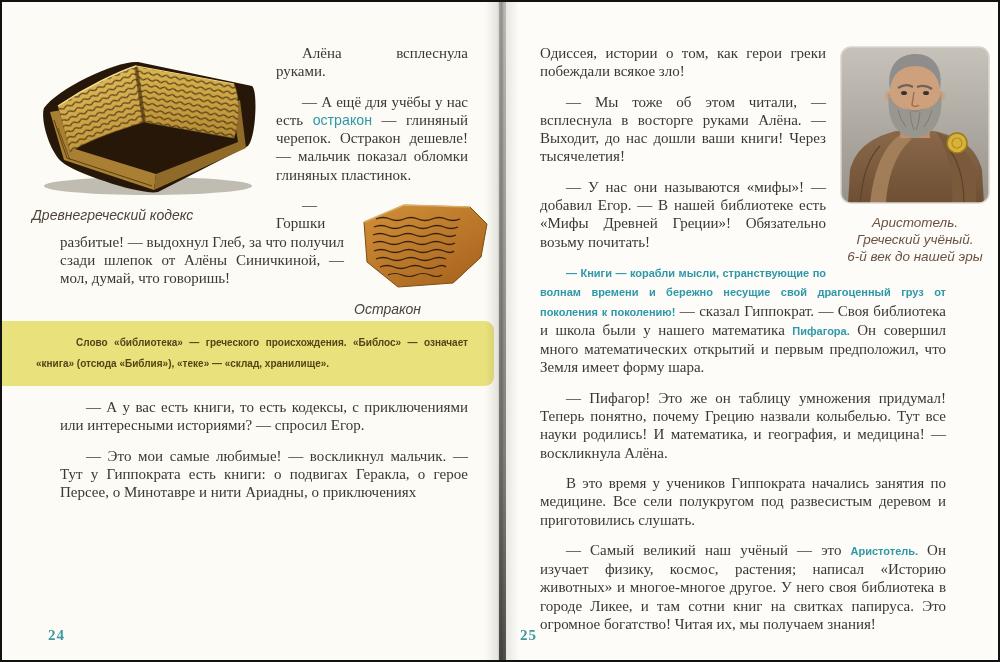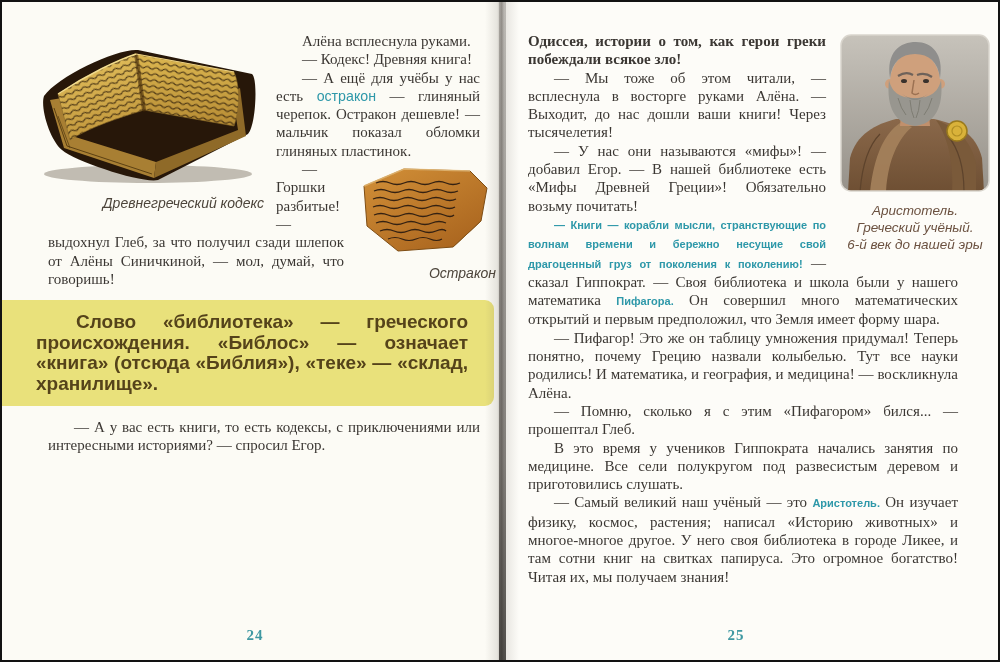--- a/index.html
+++ b/index.html
@@ -9,43 +9,43 @@
   .page{position:relative;width:50%;height:100%;box-sizing:border-box;overflow:hidden;}
   .page-left{background:#fcfbf5;padding:30px 20px 0 46px;}
   .page-right{background:#fdfcf8;padding:30px 40px 0 28px;}
   .gutter{position:absolute;left:483px;top:0;bottom:0;width:34px;pointer-events:none;z-index:5;
           background:linear-gradient(to right, rgba(0,0,0,0) 0%, rgba(95,88,80,.14) 36%,
           rgba(70,62,55,.42) 49%, rgba(120,112,104,.18) 56%, rgba(0,0,0,0) 100%);}
   .gutter-core{position:absolute;left:497px;top:0;bottom:0;width:7px;pointer-events:none;z-index:6;
           background:linear-gradient(to bottom, rgba(60,55,50,.25), rgba(45,40,36,.55) 70%, rgba(30,27,24,.75));}
 
   
-  .flow p{margin:0;font-size:15px;line-height:18.3px;color:var(--text,#3b3733);
+  .flow p{margin:12px;font-size:15px;line-height:18.3px;color:var(--text,#3b3733);
           text-align:justify;text-indent:26px;}
-  .flow p.ni{text-indent:0;font-weight:bold;}
+  .flow p.ni{text-indent:0;}
   .ac {font-family:"Liberation Sans", sans-serif;color:var(--accent,#2e98a9);font-size:14.2px;}
   .acb{font-family:"Liberation Sans", sans-serif;color:var(--accent,#2e98a9);font-size:11px;font-weight:bold;}
 
   
   figure{margin:0;}
   .fig-codex{float:left;width:232px;margin:2px 12px 4px -16px;text-align:center;}
   .fig-ostracon{float:right;width:142px;margin:4px -16px 4px 10px;text-align:center;}
   .fig-aristotle{float:right;width:150px;margin:2px -32px 4px 14px;text-align:center;}
   .fig-cap{font-family:"Liberation Sans", sans-serif;font-style:italic;font-size:14px;
-           color:var(--caption,#4c443a);margin-top:5px;text-align:right;}
+           color:var(--caption,#4c443a);margin-top:5px;text-align:left;}
   .fig-cap-warm{font-family:"Liberation Sans", sans-serif;font-style:italic;font-size:13.5px;
            line-height:17px;color:var(--caption-warm,#6b5140);margin-top:6px;text-align:center;}
 
   
   .infobox{clear:both;margin:12px -14px 12px -46px;padding:12px 26px 12px 34px;
            background:var(--box-bg,#e9e17b);border-radius:0 9px 9px 0;}
-  .infobox p{margin:0;font-family:"Liberation Sans", sans-serif;font-weight:bold;font-size:19px;
+  .infobox p{margin:0;font-family:"Liberation Sans", sans-serif;font-weight:bold;font-size:10px;
            line-height:20.5px;color:var(--box-text,#55431a);text-align:justify;text-indent:40px;}
 
-  .pagenum{position:absolute;bottom:16px;text-align:center;
+  .pagenum{position:absolute;bottom:16px;text-align:left;
            font-family:"Liberation Serif", serif;font-weight:bold;font-size:15px;
            color:var(--page-number,#3f98a2);letter-spacing:1px;}
   .pagenum-left{left:46px;width:414px;}
   .pagenum-right{left:20px;width:432px;}
 </style>
 </head>
 <body>
 
 <div class="spread">
 
@@ -82,21 +82,20 @@
           <path d="M104,20 L202,38 C208,52 208,74 202,92 L112,76 Z" fill="url(#scrR)"></path>
           <path d="M104,20 L112,76" stroke="rgba(60,35,5,0.55)" stroke-width="4" fill="none" stroke-linecap="round"></path>
           <path d="M26,60 C56,40 86,26 104,20" stroke="#f2dc8e" stroke-width="1.4" fill="none"></path>
           <path d="M104,20 L202,38" stroke="#eed384" stroke-width="1.2" fill="none"></path>
         </svg>
         <figcaption class="fig-cap">Древнегреческий кодекс</figcaption>
       </figure>
 
       <div>
           <p><span>Алёна всплеснула руками.</span></p>
-          <p><span>— Кодекс! Древняя книга!</span></p>
           <p><span>— А ещё для учёбы у нас есть </span><span class="ac">остракон</span><span> — глиняный черепок. Остракон дешевле! — мальчик показал обломки глиняных пластинок.</span></p>
         </div>
 
       <figure class="fig-ostracon">
         <svg width="142" height="92" viewBox="0 0 142 92">
           <defs>
             <linearGradient id="og" x1="0" y1="0" x2="0.8" y2="1">
               <stop offset="0" stop-color="#d29038"></stop>
                 <stop offset="1" stop-color="#a9641e"></stop>
             </linearGradient>
@@ -119,20 +118,21 @@
       <div>
           <p><span>— Горшки разбитые! — выдохнул Глеб, за что получил сзади шлепок от Алёны Синичкиной, — мол, думай, что говоришь!</span></p>
         </div>
 
       <div class="infobox">
         <p>Слово «библиотека» — греческого происхождения. «Библос» — означает «книга» (отсюда «Библия»), «теке» — «склад, хранилище».</p>
       </div>
 
       <div>
           <p><span>— А у вас есть книги, то есть кодексы, с приключениями или интересными историями? — спросил Егор.</span></p>
+          <p><span>— Это мои самые любимые! — воскликнул мальчик. — Тут у Гиппократа есть книги: о подвигах Геракла, о герое Персее, о Минотавре и нити Ариадны, о приключениях</span></p>
         </div>
     </div>
     <div class="pagenum pagenum-left">24</div>
   </div>
 
   <div class="page page-right">
     <div class="flow">
 
       <figure class="fig-aristotle">
         <svg width="150" height="158" viewBox="0 0 150 158">
@@ -181,21 +181,20 @@
           <span>6-й век до нашей эры</span>
         </figcaption>
       </figure>
 
       <div>
           <p class="ni"><span>Одиссея, истории о том, как герои греки побеждали всякое зло!</span></p>
           <p><span>— Мы тоже об этом читали, — всплеснула в восторге руками Алёна. — Выходит, до нас дошли ваши книги! Через тысячелетия!</span></p>
           <p><span>— У нас они называются «мифы»! — добавил Егор. — В нашей библиотеке есть «Мифы Древней Греции»! Обязательно возьму почитать!</span></p>
           <p><span class="acb">— Книги — корабли мысли, странствующие по волнам времени и бережно несущие свой драгоценный груз от поколения к поколению!</span><span> — сказал Гиппократ. — Своя библиотека и школа были у нашего математика </span><span class="acb">Пифагора.</span><span> Он совершил много математических открытий и первым предположил, что Земля имеет форму шара.</span></p>
           <p><span>— Пифагор! Это же он таблицу умножения придумал! Теперь понятно, почему Грецию назвали колыбелью. Тут все науки родились! И математика, и география, и медицина! — воскликнула Алёна.</span></p>
-          <p><span>— Помню, сколько я с этим «Пифагором» бился... — прошептал Глеб.</span></p>
           <p><span>В это время у учеников Гиппократа начались занятия по медицине. Все сели полукругом под развесистым деревом и приготовились слушать.</span></p>
           <p><span>— Самый великий наш учёный — это </span><span class="acb">Аристотель.</span><span> Он изучает физику, космос, растения; написал «Историю животных» и многое-многое другое. У него своя библиотека в городе Ликее, и там сотни книг на свитках папируса. Это огромное богатство! Читая их, мы получаем знания!</span></p>
         </div>
     </div>
     <div class="pagenum pagenum-right">25</div>
   </div>
 
   <div class="gutter"></div>
   <div class="gutter-core"></div>
 </div>

